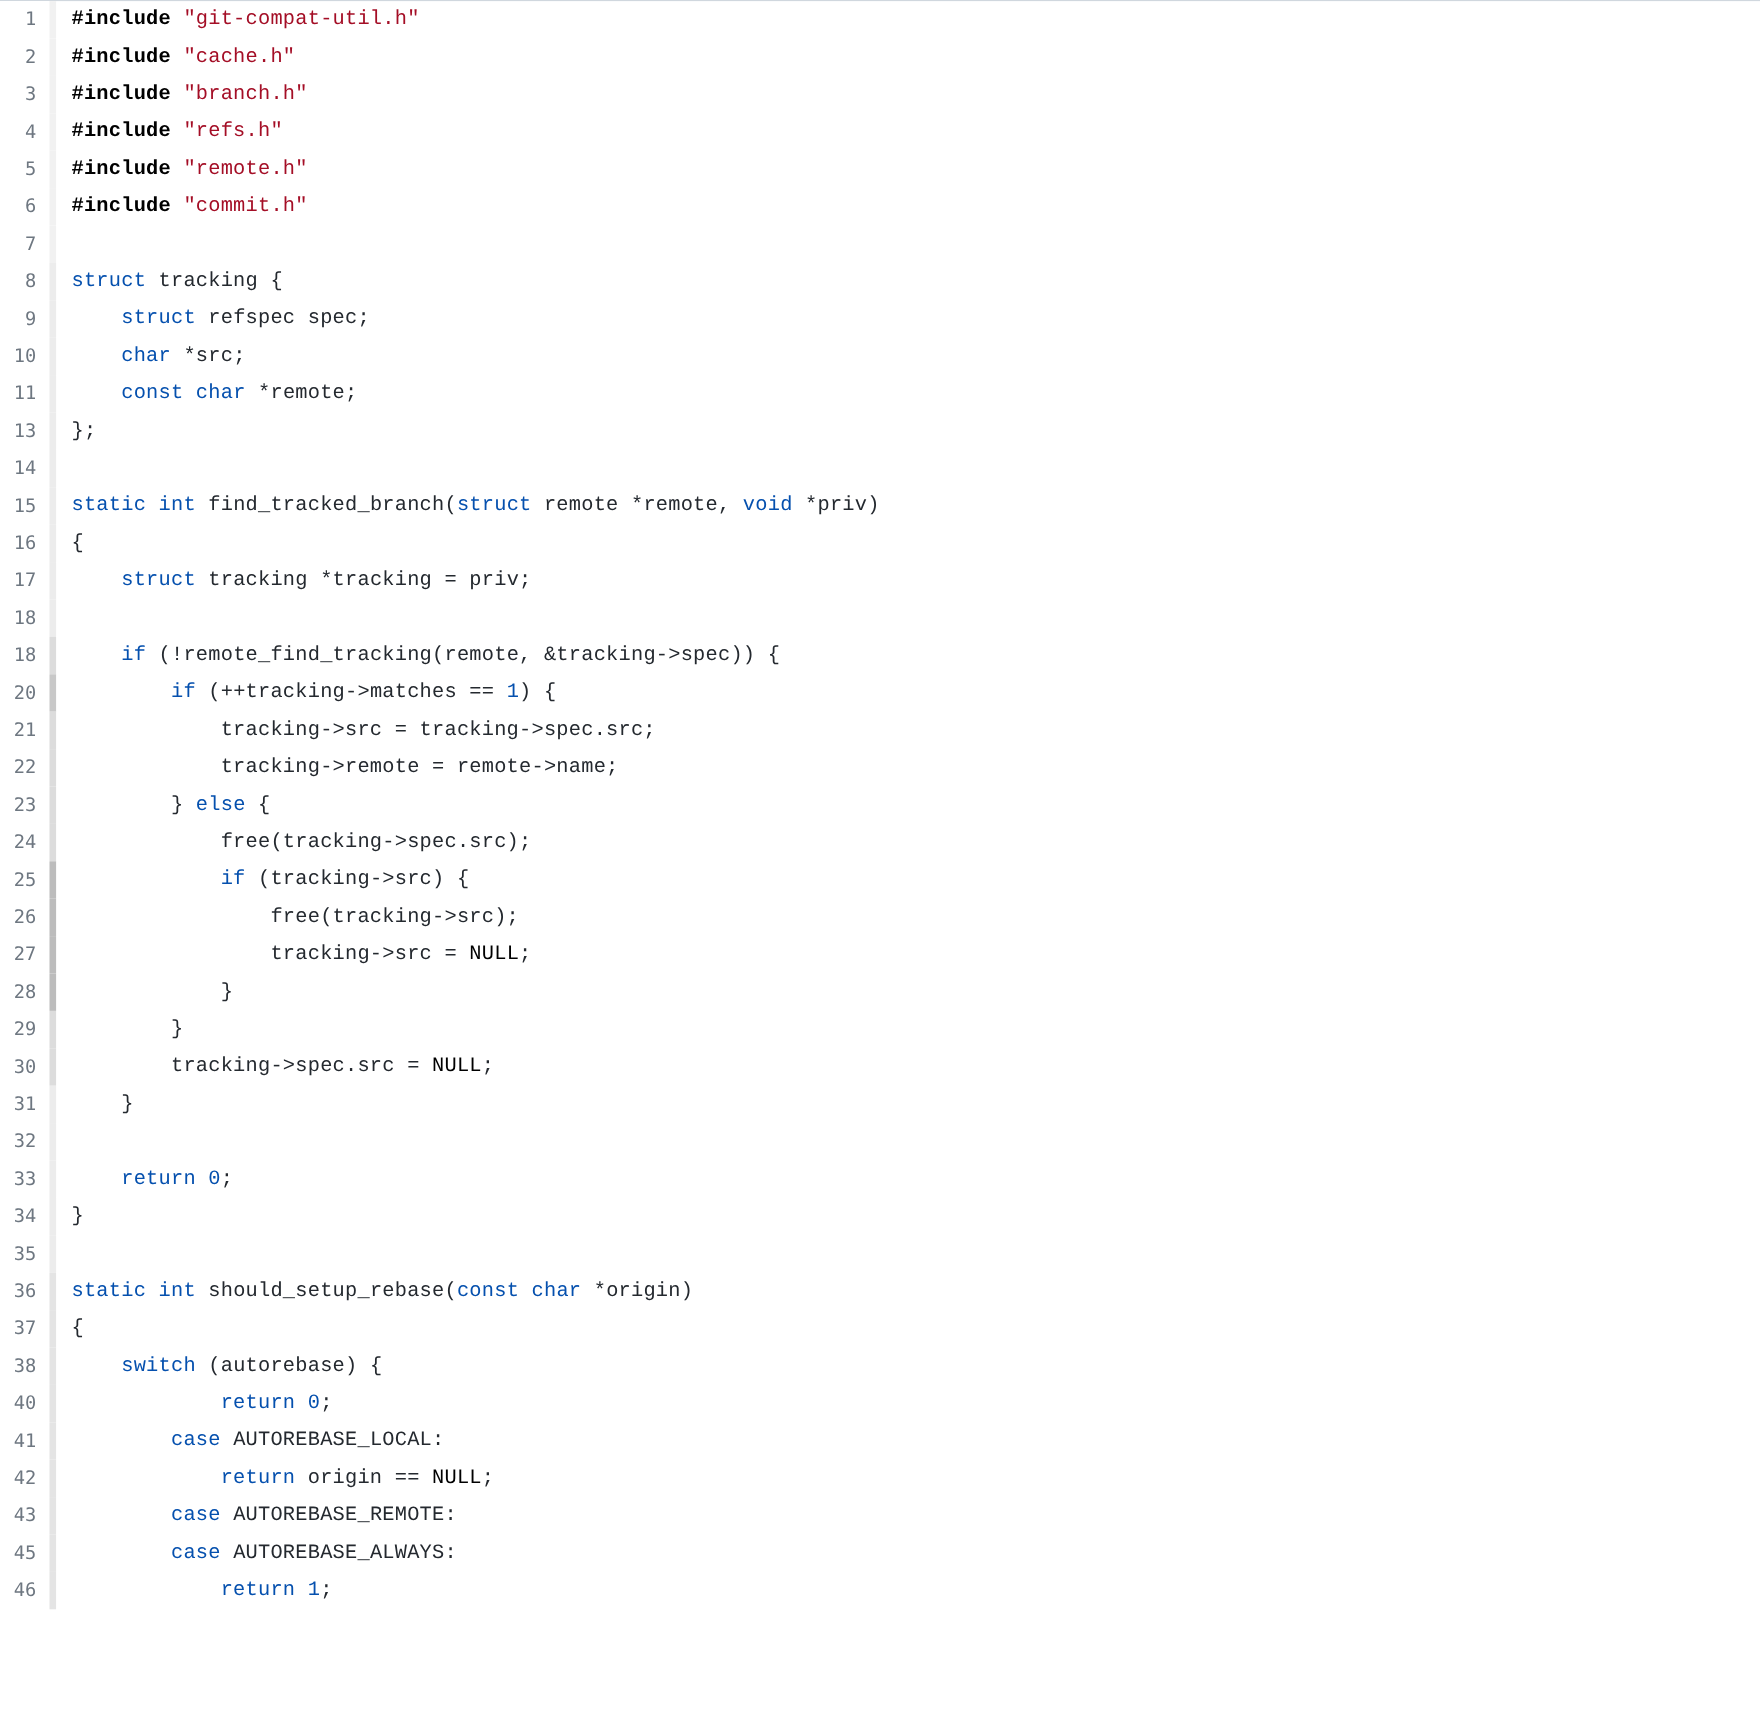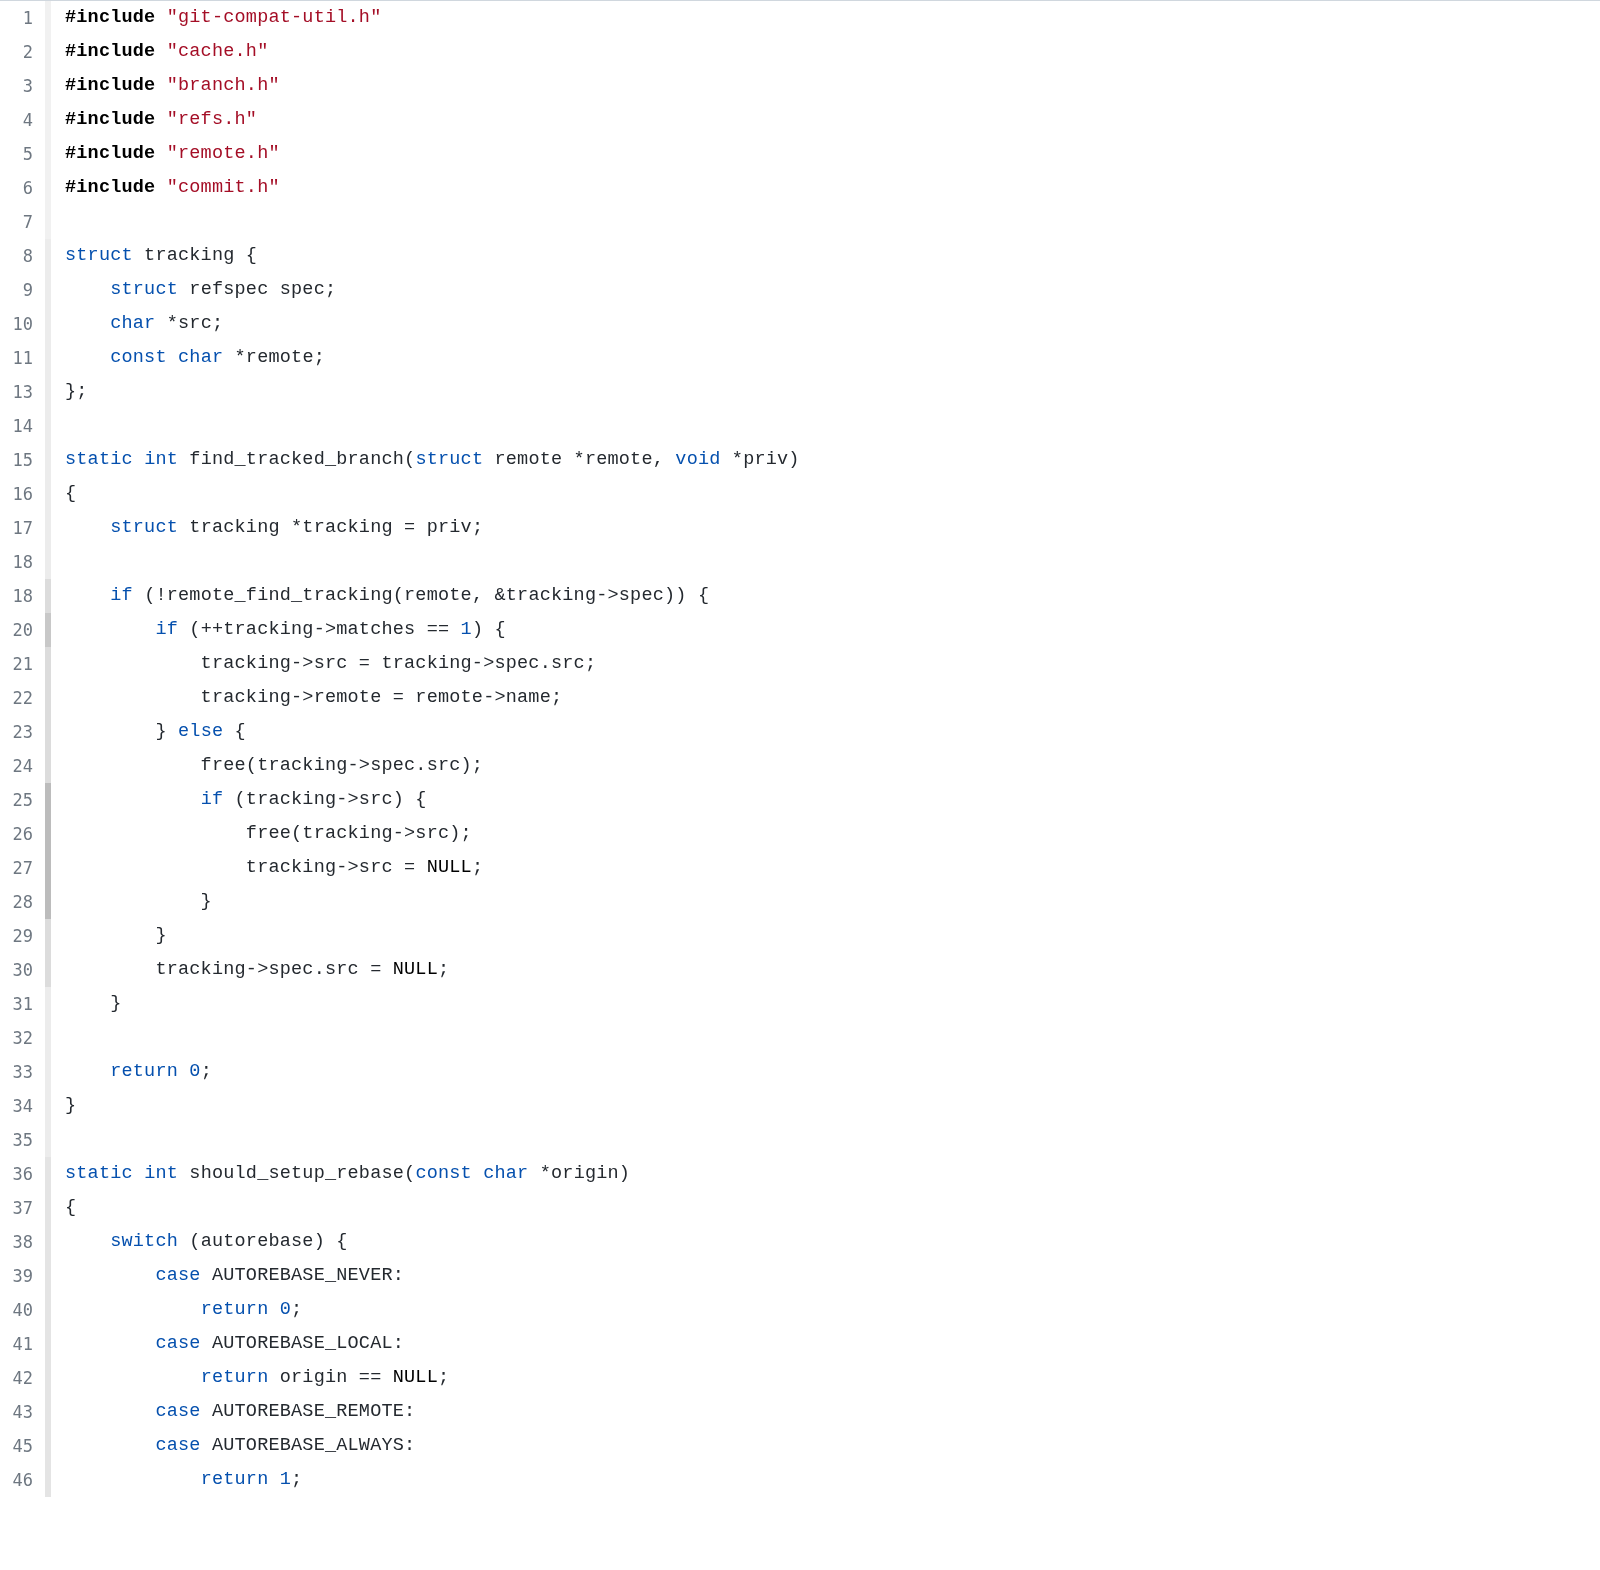--- a/index.html
+++ b/index.html
@@ -245,25 +245,20 @@
       <div class="gutter">37</div>
       <div class="age-bar age-c"></div>
       <div class="code"><span class="tok-plain">{</span></div>
     </div>
     <div class="code-line">
       <div class="gutter">38</div>
       <div class="age-bar age-c"></div>
       <div class="code"><span class="tok-plain">    </span><span class="tok-kw">switch</span><span class="tok-plain"> (autorebase) {</span></div>
     </div>
     <div class="code-line">
-      <div class="gutter">39</div>
-      <div class="age-bar age-c"></div>
-      <div class="code"><span class="tok-plain">        </span><span class="tok-kw">case</span><span class="tok-plain"> AUTOREBASE_NEVER:</span></div>
-    </div>
-    <div class="code-line">
       <div class="gutter">40</div>
       <div class="age-bar age-c"></div>
       <div class="code"><span class="tok-plain">            </span><span class="tok-kw">return</span><span class="tok-plain"> </span><span class="tok-num">0</span><span class="tok-plain">;</span></div>
     </div>
     <div class="code-line">
       <div class="gutter">41</div>
       <div class="age-bar age-c"></div>
       <div class="code"><span class="tok-plain">        </span><span class="tok-kw">case</span><span class="tok-plain"> AUTOREBASE_LOCAL:</span></div>
     </div>
     <div class="code-line">

